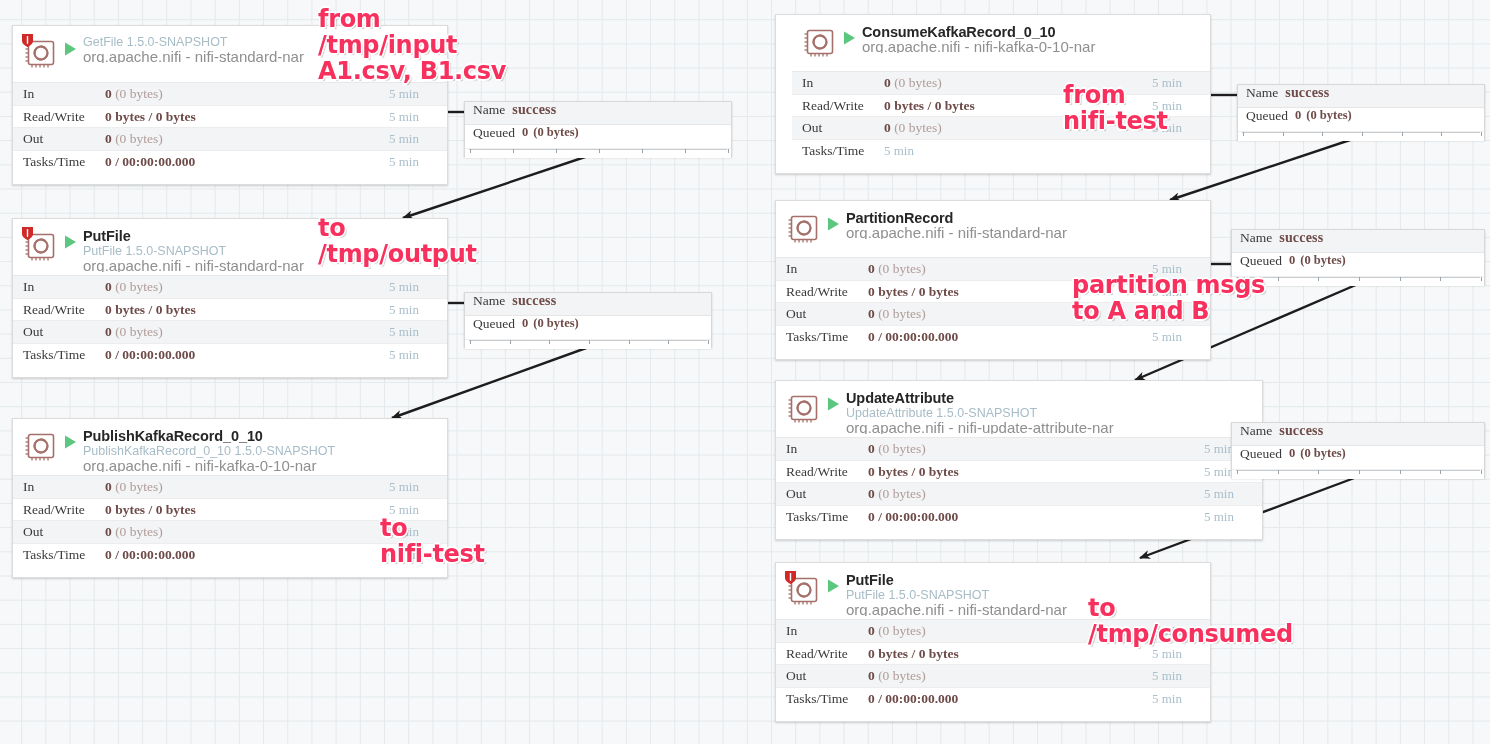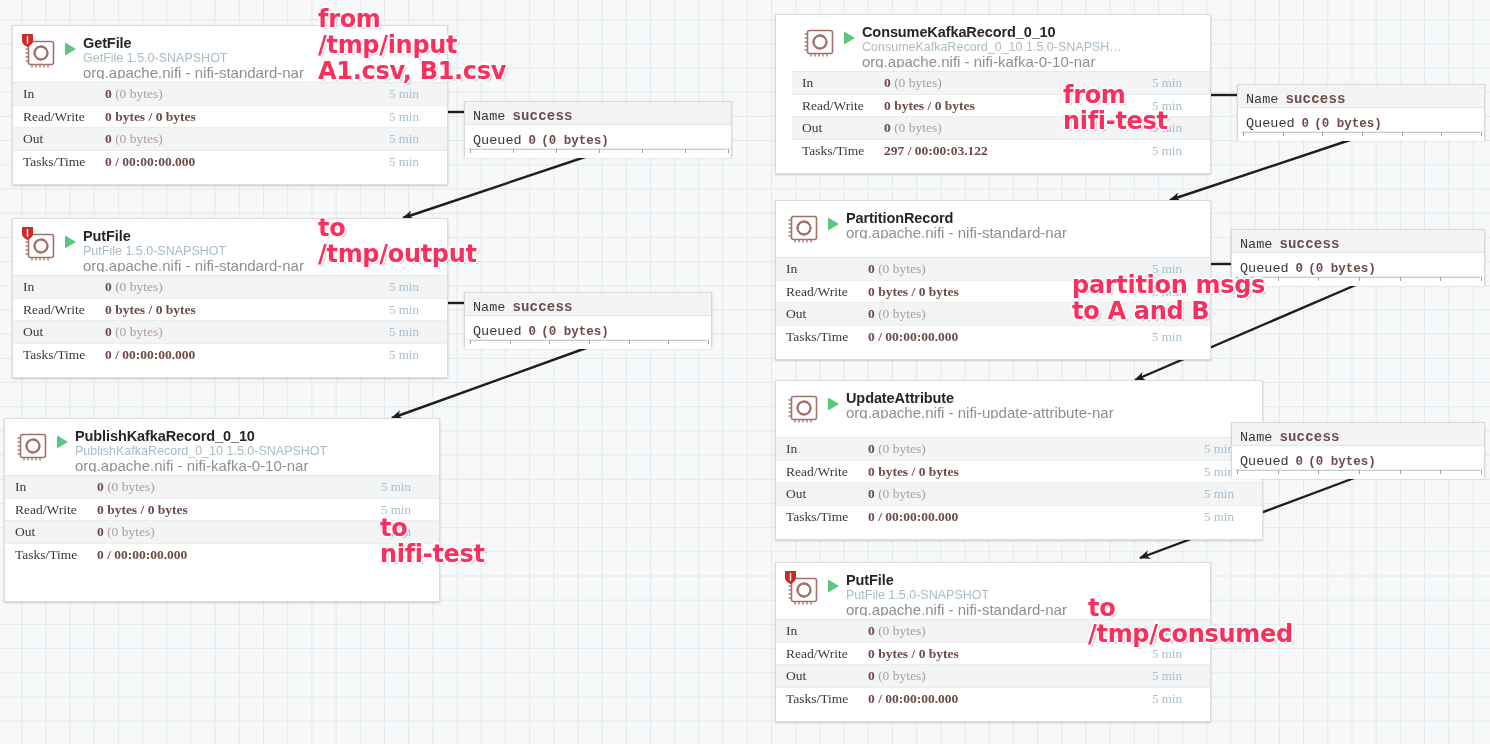--- a/index.html
+++ b/index.html
@@ -91,22 +91,22 @@
 
   
   .conn{
     position:absolute;
     background:#ffffff;
     border:1px solid #d8d8d8;
     box-shadow:0 1px 2px rgba(0,0,0,.16);
     box-sizing:border-box;
   }
   .conn-row{
-    height:23px;display:flex;align-items:flex-end;
-    font-family:Liberation Mono, monospace;font-size:13.5px;
+    height:23px;display:flex;align-items:flex-start;
+    font-family:Liberation Serif, serif;font-size:13.5px;
     padding-left:8px;box-sizing:border-box;
   }
   .conn-row.name{background:#f2f4f5;border-bottom:1px solid #e6e6e6;}
   .conn-row.queued{background:#ffffff;}
   .conn-key{color:#3a3a3a;margin-right:7px;}
   .conn-val{color:#6e4b48;font-weight:700;font-size:12.5px;}
   .conn-val.small{font-size:14px;letter-spacing:.2px;}
   .conn-ruler{
     height:9px;position:relative;background:#ffffff;
     border-top:1px solid #efefef;
@@ -188,21 +188,20 @@
               <path d="M6.5,3.6 v6.6" stroke="#fff" stroke-width="1.4" stroke-linecap="round"></path>
             </svg>
           </span>
         </div>
         <div class="run-glyph">
           <svg viewBox="0 0 13 14">
             <path d="M1,0.5 L12,7 L1,13.5 Z" fill="#5bc77e"></path>
           </svg>
         </div>
         <div class="proc-titles">
-          <div class="proc-name">GetFile</div>
           <div class="proc-type">GetFile 1.5.0-SNAPSHOT</div>
           <div class="proc-bundle">org.apache.nifi - nifi-standard-nar</div>
         </div>
       </div>
       <div class="proc-stats">
         <div class="stat-row odd">
           <span class="stat-label">In</span>
           <span class="stat-val">0 <span class="muted">(0 bytes)</span></span>
           <span class="stat-time">5 min</span>
         </div>
@@ -277,21 +276,21 @@
           <span class="stat-val">0 <span class="muted">(0 bytes)</span></span>
           <span class="stat-time">5 min</span>
         </div>
         <div class="stat-row even">
           <span class="stat-label">Tasks/Time</span>
           <span class="stat-val">0 / 00:00:00.000</span>
           <span class="stat-time">5 min</span>
         </div>
       </div>
     </div>
-    <div class="proc" style="left: 4px; top: 418px; width: 436px; height: 184px;">
+    <div class="proc" style="left: 12px; top: 418px; width: 436px; height: 160px;">
       <div class="proc-head">
         <div class="proc-icon">
           <svg viewBox="0 0 36 36">
             <rect x="5.5" y="5.5" width="25" height="23" rx="2" fill="none" stroke="#a5706a" stroke-width="1.6"></rect>
             <path d="M24.5,17 a6.5,6.5 0 1,1 -3.2,-5.6" fill="none" stroke="#a5706a" stroke-width="2.1" stroke-linecap="round"></path>
             <path d="M11.5,17 a6.5,6.5 0 1,1 3.2,5.6" fill="none" stroke="#a5706a" stroke-width="2.1" stroke-linecap="round"></path>
             <g stroke="#a5706a" stroke-width="1.3">
               <path d="M9,28.5 v3"></path>
               <path d="M13,28.5 v3"></path>
               <path d="M17,28.5 v3"></path>
@@ -360,21 +359,20 @@
             </g>
           </svg>
         </div>
         <div class="run-glyph">
           <svg viewBox="0 0 13 14">
             <path d="M1,0.5 L12,7 L1,13.5 Z" fill="#5bc77e"></path>
           </svg>
         </div>
         <div class="proc-titles">
           <div class="proc-name">ConsumeKafkaRecord_0_10</div>
-          <div class="proc-type">ConsumeKafkaRecord_0_10 1.5.0-SNAPSH…</div>
           <div class="proc-bundle">org.apache.nifi - nifi-kafka-0-10-nar</div>
         </div>
       </div>
       <div class="proc-stats">
         <div class="stat-row odd">
           <span class="stat-label">In</span>
           <span class="stat-val">0 <span class="muted">(0 bytes)</span></span>
           <span class="stat-time">5 min</span>
         </div>
         <div class="stat-row even">
@@ -382,21 +380,20 @@
           <span class="stat-val">0 bytes / 0 bytes</span>
           <span class="stat-time">5 min</span>
         </div>
         <div class="stat-row odd">
           <span class="stat-label">Out</span>
           <span class="stat-val">0 <span class="muted">(0 bytes)</span></span>
           <span class="stat-time">5 min</span>
         </div>
         <div class="stat-row even">
           <span class="stat-label">Tasks/Time</span>
-          <span class="stat-val">297 / 00:00:03.122</span>
           <span class="stat-time">5 min</span>
         </div>
       </div>
     </div>
     <div class="proc" style="left: 775px; top: 200px; width: 436px; height: 160px;">
       <div class="proc-head">
         <div class="proc-icon">
           <svg viewBox="0 0 36 36">
             <rect x="5.5" y="5.5" width="25" height="23" rx="2" fill="none" stroke="#a5706a" stroke-width="1.6"></rect>
             <path d="M24.5,17 a6.5,6.5 0 1,1 -3.2,-5.6" fill="none" stroke="#a5706a" stroke-width="2.1" stroke-linecap="round"></path>
@@ -469,20 +466,21 @@
             </g>
           </svg>
         </div>
         <div class="run-glyph">
           <svg viewBox="0 0 13 14">
             <path d="M1,0.5 L12,7 L1,13.5 Z" fill="#5bc77e"></path>
           </svg>
         </div>
         <div class="proc-titles">
           <div class="proc-name">UpdateAttribute</div>
+          <div class="proc-type">UpdateAttribute 1.5.0-SNAPSHOT</div>
           <div class="proc-bundle">org.apache.nifi - nifi-update-attribute-nar</div>
         </div>
       </div>
       <div class="proc-stats">
         <div class="stat-row odd">
           <span class="stat-label">In</span>
           <span class="stat-val">0 <span class="muted">(0 bytes)</span></span>
           <span class="stat-time">5 min</span>
         </div>
         <div class="stat-row even">

